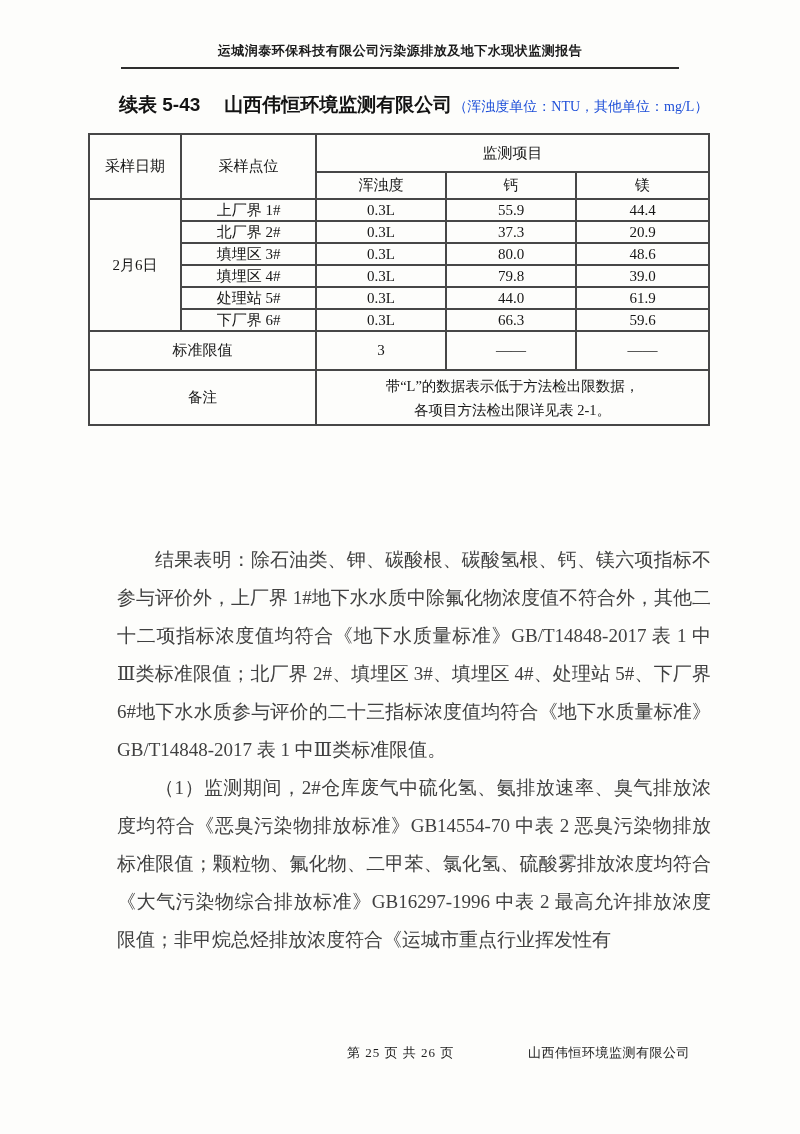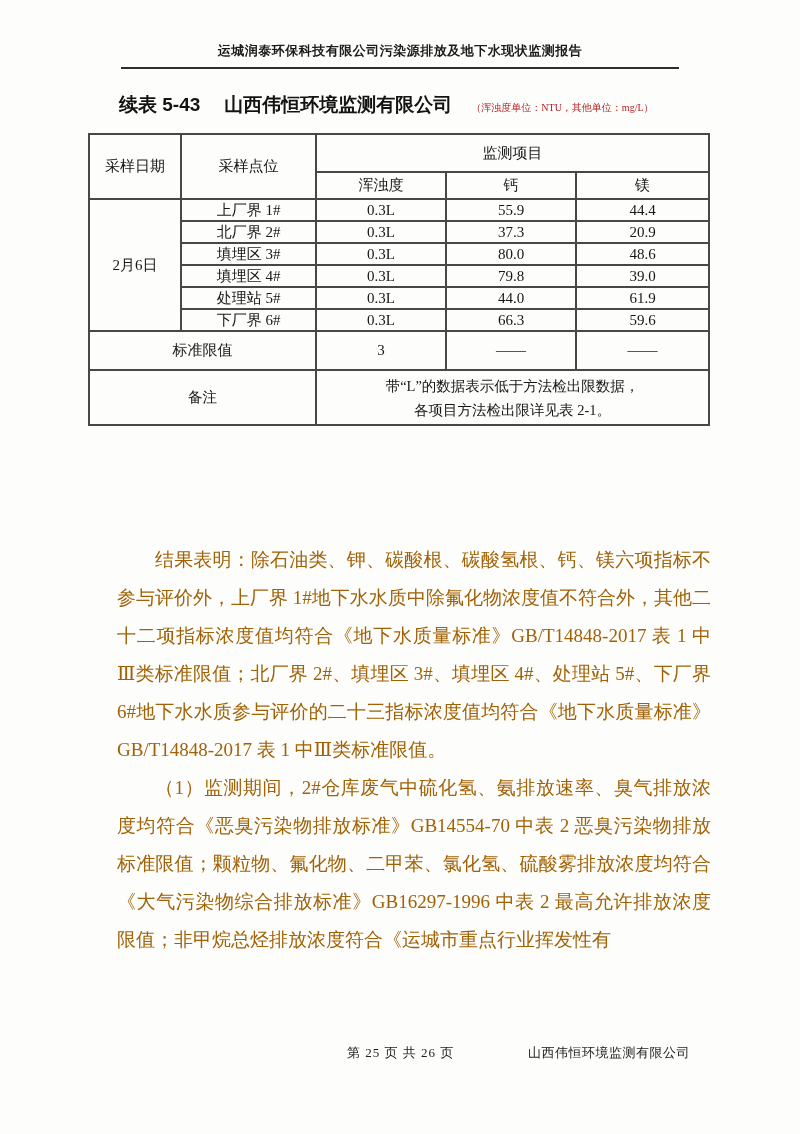--- a/index.html
+++ b/index.html
@@ -18,42 +18,42 @@
     font-family: "Liberation Sans", "DejaVu Sans", sans-serif;
     font-weight: bold; font-size: 13px; letter-spacing: 0.5px; color: #1b1b1b;
   }
   
   .caption { position: absolute; top: 92px; left: 119px; white-space: nowrap; }
   .cap-label, .cap-title {
     font-family: "Liberation Sans", "DejaVu Sans", sans-serif;
     font-weight: bold; font-size: 19px; color: #131313;
   }
   .cap-title { margin-left: 24px; }
-  .cap-note { font-size: 10px; font-weight: normal; margin-left: 19px; color: #b91c1c; }
+  .cap-note { font-size: 14px; font-weight: normal; margin-left: 1px; color: #1d4ed8; }
   
   .data-table {
     position: absolute; top: 133px; left: 88px; width: 620px;
     border-collapse: collapse; table-layout: fixed; text-align: center;
   }
   .data-table td {
     border: 2px solid #474747; font-size: 15px; padding: 0;
     vertical-align: middle; color: #161616;
   }
   col.c1 { width: 92px; }  col.c2 { width: 135px; }
   col.c3 { width: 130px; } col.c4 { width: 130px; } col.c5 { width: 133px; }
   tr.h1 td { height: 38px; }
   tr.h2 td { height: 27px; }
   tr.dr td { height: 22px; }
   tr.limit td { height: 39px; }
   tr.remark td { height: 55px; font-size: 14.5px; }
   .remark-line { line-height: 24px; }
   
   .body-text {
     position: absolute; top: 541px; left: 117px; width: 594px;
-    font-size: 19px; line-height: 38px; text-align: justify; color: #a16207;
+    font-size: 19px; line-height: 38px; text-align: justify; color: #404040;
   }
   .para { text-indent: 2em; }
   .heading {
     font-family: "Liberation Sans", "DejaVu Sans", sans-serif;
     font-weight: bold; font-size: 19px; text-indent: 1.8em;
     margin-top: 13px; margin-bottom: 5px; text-align: left;
   }
   
   .footer { position: absolute; top: 1044px; left: 0; width: 800px; font-size: 13px; color: #1d1d1d; }
   .pageno  { position: absolute; left: 347px; letter-spacing: 1px; }

